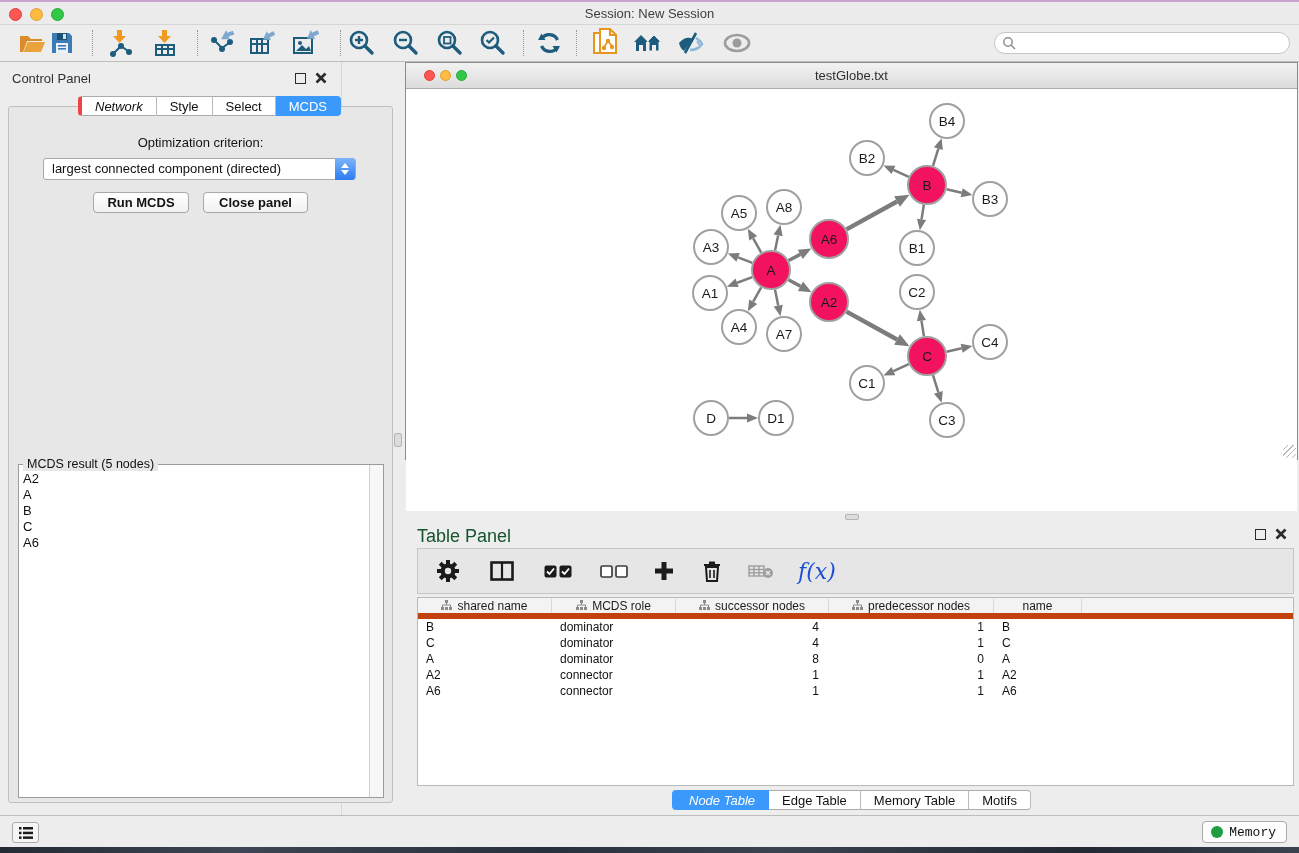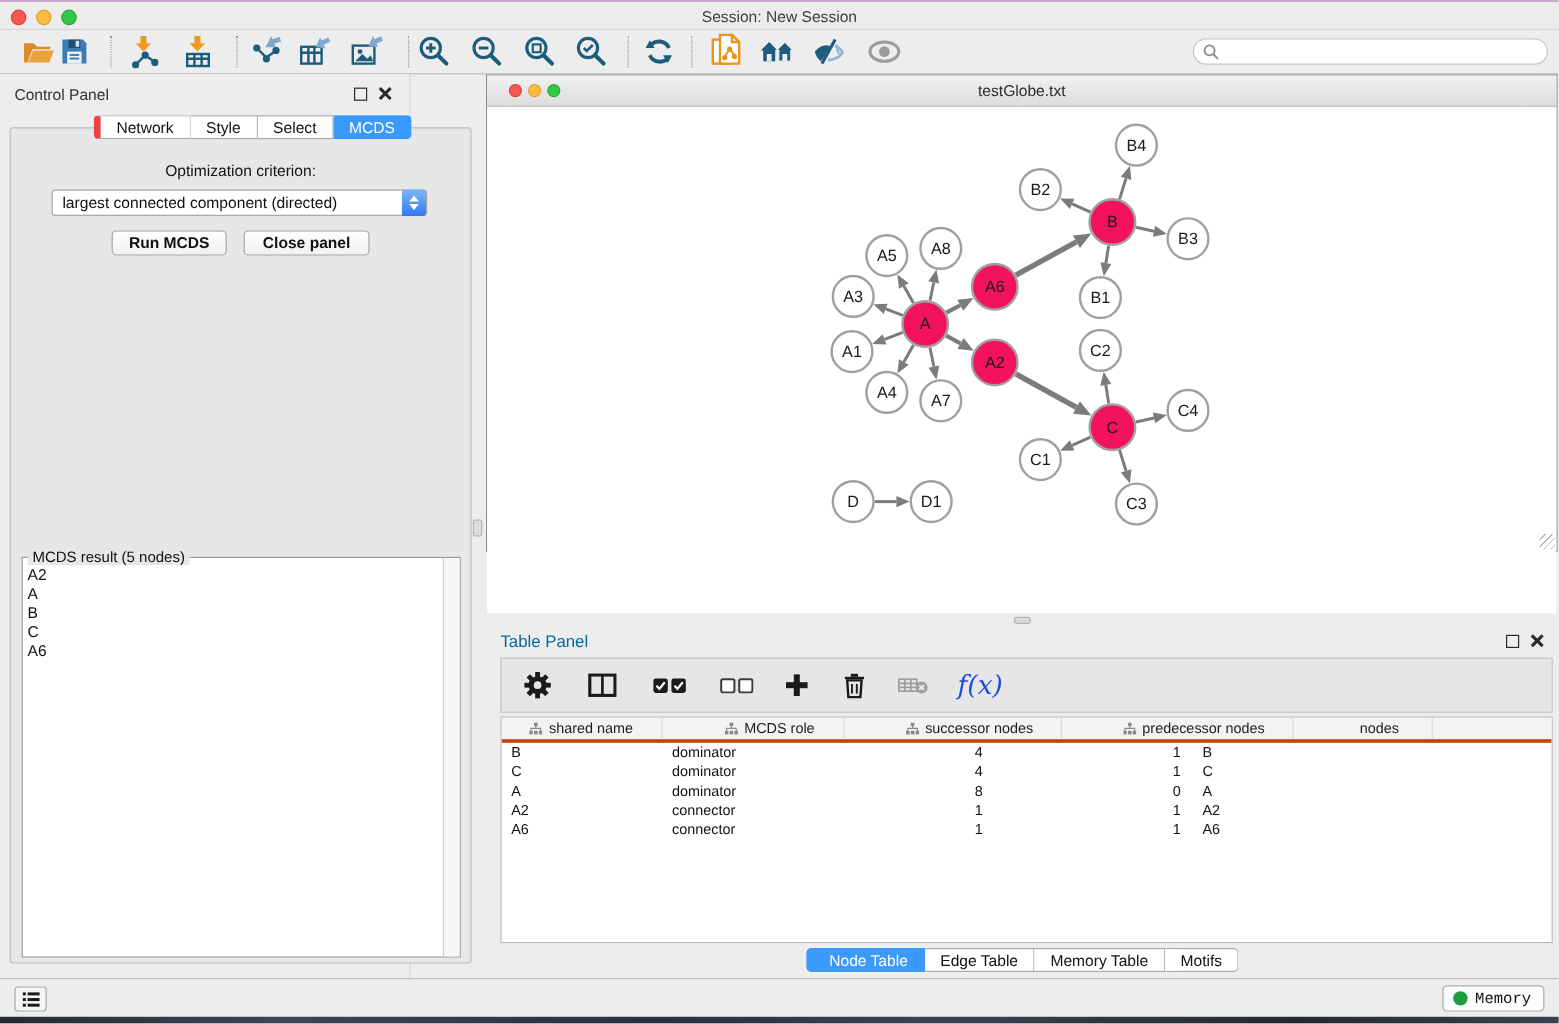--- a/index.html
+++ b/index.html
@@ -39,21 +39,21 @@
   .control-panel { position:absolute; left:0; top:0; width:342px; height:753px; background:#EDEDED; border-right:1px solid #D8D8D8; }
   .panel-header-text { position:absolute; left:12px; top:9px; font-size:13px; color:#303030; }
   .win-icons { position:absolute; display:flex; gap:9px; align-items:center; }
   .cp-icons { right:14px; top:10px; }
   .float-box { width:11px; height:11px; border:1.5px solid #2b2b2b; background:transparent; }
 
   .seg-row { position:absolute; display:flex; height:20px; z-index:3; }
   .cp-tabs { left:78px; top:34px; }
   .seg { height:20px; line-height:19px; padding:0 13px; font-size:13px; color:#111; background:#fff;
     border-top:1px solid #ABABAB; border-bottom:1px solid #ABABAB; border-right:1px solid #B9B9B9; }
-  .seg:first-child { border-left:6px solid #ef4444; border-radius:4px 0 0 4px; }
+  .seg:first-child { border-left:4px solid #ef4444; border-radius:4px 0 0 4px;font-style:italic; }
   .seg:last-child { border-radius:0 4px 4px 0; }
   .seg.seg-active { background:#3B99FC; color:#fff; border-color:#3B99FC; }
 
   .cp-inner { position:absolute; left:8px; top:44px; width:385px; height:697px; background:#E7E7E7;
     border:1px solid #BFBFBF; border-radius:3px; }
   .opt-label { position:absolute; left:0; right:0; top:28px; text-align:center; font-size:13px; color:#141414; }
   .criterion { position:absolute; left:34px; top:51px; width:313px; height:22px; background:#fff;
     border:1px solid #A9A9A9; border-radius:3px; font-size:13px; color:#111; line-height:20px; padding-left:8px; }
   .criterion .stepper { position:absolute; right:0; top:-1px; width:20px; height:22px; border-radius:0 3px 3px 0;
     background:linear-gradient(#7CB4F9,#2E7CF0); display:flex; flex-direction:column; align-items:center; justify-content:center; gap:2px; }
@@ -80,29 +80,29 @@
   .net-lights .light { width:11px; height:11px; }
   .net-title { position:absolute; left:0; right:0; top:5px; text-align:center; font-size:13px; color:#2e2e2e; }
   .net-canvas { position:absolute; left:0; top:26px; width:891px; height:422px; background:#fff; }
   .resize-grip { position:absolute; right:1px; bottom:1px; width:13px; height:13px;
     background:repeating-linear-gradient(135deg, transparent 0 3px, #B9B9B9 3px 4px); }
 
   .h-grip { position:absolute; left:845px; top:452px; width:14px; height:6px; background:#DCDCDC; border:1px solid #B4B4B4; border-radius:2px; }
 
   
   .table-panel { position:absolute; left:405px; top:458px; width:894px; height:295px; background:#EDEDED; }
-  .tp-header-text { position:absolute; left:12px; top:6px; font-size:14px; color:#0369a1; }
+  .tp-header-text { position:absolute; left:12px; top:6px; font-size:18px; color:#14532d; }
   .tp-icons { right:12px; top:8px; }
   .tp-toolbar { position:absolute; left:12px; top:28px; width:877px; height:46px; background:#E6E6E6;
     border:1px solid #C6C6C6; display:flex; align-items:center; padding-left:18px; }
   .tp-tool { height:30px; display:flex; align-items:center; justify-content:center; margin-right:22px; }
   .fx { font-family:"DejaVu Serif",serif; font-style:italic; font-size:22px; color:#1d4ed8; }
 
   .data-table { position:absolute; left:12px; top:77px; width:877px; height:189px; background:#fff; border:1px solid #B9B9B9; overflow:hidden; }
-  .thead { display:flex; height:21px; background:#F3F3F3; border-bottom:3px solid #c2410c;gap:28px; }
+  .thead { display:flex; height:21px; background:#F3F3F3; border-bottom:6px solid #c2410c; }
   .th { display:flex; align-items:center; justify-content:center; gap:5px; font-size:12px; color:#1c1c1c;
     border-right:1px solid #DADADA; height:100%; }
   .tr { display:flex; height:16px; }
   .td { font-size:12px; color:#111; line-height:16px; }
   .td.left { padding-left:8px; text-align:left; }
   .td.right { padding-right:10px; text-align:right; }
 
   .tp-tabs { left:267px; top:270px; }
 
   
@@ -588,21 +588,21 @@
               <svg width="11" height="11" viewBox="0 0 11 11">
                 <rect x="4" y="0" width="3" height="3" fill="#8a8a8a"></rect>
                 <rect x="0" y="7" width="3" height="3" fill="#8a8a8a"></rect>
                 <rect x="4" y="7" width="3" height="3" fill="#8a8a8a"></rect>
                 <rect x="8" y="7" width="3" height="3" fill="#8a8a8a"></rect>
                 <path d="M5.5 3 V5 M1.5 7 V5 H9.5 V7" stroke="#8a8a8a" fill="none" stroke-width="1"></path>
               </svg>
               <span>predecessor nodes</span>
             </div>
             <div class="th" style="width: 88px;">
-              <span>nodes</span>
+              <span>name</span>
             </div>
           </div>
         <div>
             <div class="tr">
               <div class="td left" style="width: 134px;">B</div>
               <div class="td left" style="width: 124px;">dominator</div>
               <div class="td right" style="width: 153px;">4</div>
               <div class="td right" style="width: 165px;">1</div>
               <div class="td left" style="width: 88px;">B</div>
             </div>

